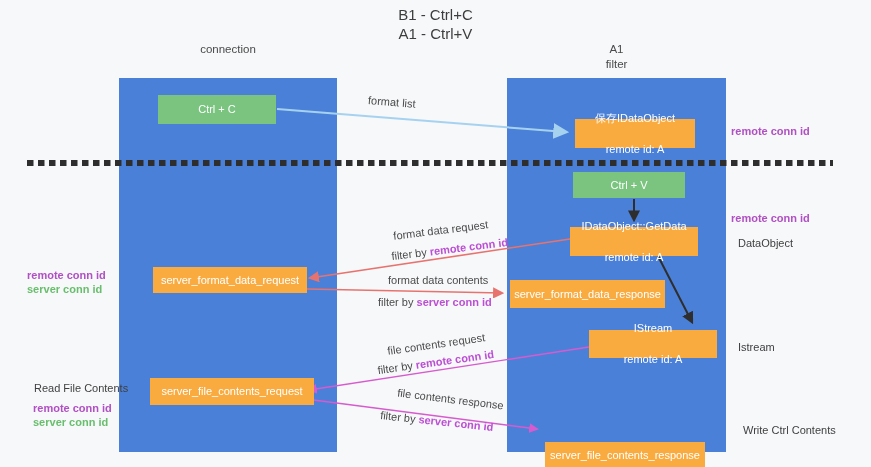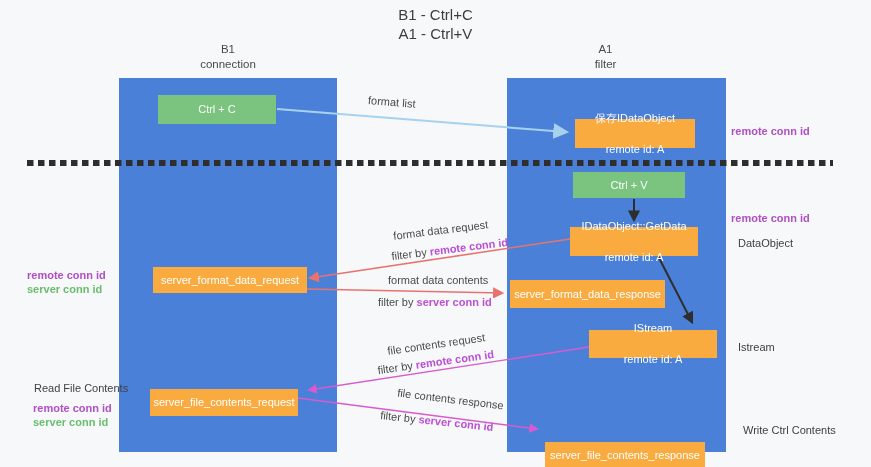--- a/index.html
+++ b/index.html
@@ -8,21 +8,21 @@
   .title{position:absolute;top:5px;left:0;right:0;text-align:center;
          font-size:15px;line-height:19px;color:#3d3d3d;}
 
   .lane{position:absolute;top:78px;height:374px;background:var(--lane,#4a80d8);}
   .lane.left{left:119px;width:218px;}
   .lane.right{left:507px;width:219px;}
 
   .lane-header{position:absolute;top:42px;text-align:center;
                font-size:11.5px;line-height:15px;color:#4a4a4a;}
   .lane-header.left{left:119px;width:218px;}
-  .lane-header.right{left:496px;width:219px;}
+  .lane-header.right{left:507px;width:219px;}
 
   svg.wires{position:absolute;left:0;top:0;width:871px;height:467px;pointer-events:none;}
   .w-blue{stroke:var(--lightblue,#a6d2f0);stroke-width:2;}
   .w-salmon{stroke:var(--salmon,#e8736e);stroke-width:1.6;}
   .w-magenta{stroke:var(--magenta,#d75bce);stroke-width:1.4;}
   .w-black{stroke:var(--ink,#2e2e2e);stroke-width:2;}
   .w-dash{stroke:var(--ink,#2e2e2e);stroke-width:6;stroke-dasharray:6.5 4.5;}
   .mk-blue{fill:var(--lightblue,#a6d2f0);} .mk-salmon{fill:var(--salmon,#e8736e);}
   .mk-magenta{fill:var(--magenta,#d75bce);} .mk-black{fill:var(--ink,#2e2e2e);}
 
@@ -44,21 +44,20 @@
 <body>
 
 <div class="canvas">
 
   <div class="title">
     <div>B1 - Ctrl+C</div>
     <div>A1 - Ctrl+V</div>
   </div>
 
   <div class="lane-header left">
-    <div>B1</div>
     <div>connection</div>
   </div>
   <div class="lane-header right">
     <div>A1</div>
     <div>filter</div>
   </div>
 
   <div class="lane left"></div>
   <div class="lane right"></div>
 
@@ -113,21 +112,21 @@
 
   <div class="node orange" style="left:510px;top:280px;width:155px;height:28px;">
     <span>server_format_data_response</span>
   </div>
 
   <div class="node orange" style="left:589px;top:330px;width:128px;height:28px;">
     <span>IStream</span>
     <span>remote id: A</span>
   </div>
 
-  <div class="node orange" style="left:150px;top:389px;width:148px;height:27px;justify-content:center;">
+  <div class="node orange" style="left:150px;top:378px;width:164px;height:27px;justify-content:center;">
     <span>server_file_contents_request</span>
   </div>
 
   <div class="node orange" style="left:545px;top:442px;width:160px;height:26px;">
     <span>server_file_contents_response</span>
   </div>
 
   <div class="alabel" style="left:368px;top:96px;transform:rotate(4.5deg);">format list</div>
 
   <div class="alabel" style="left:393px;top:224px;transform:rotate(-7deg);">format data request</div>

